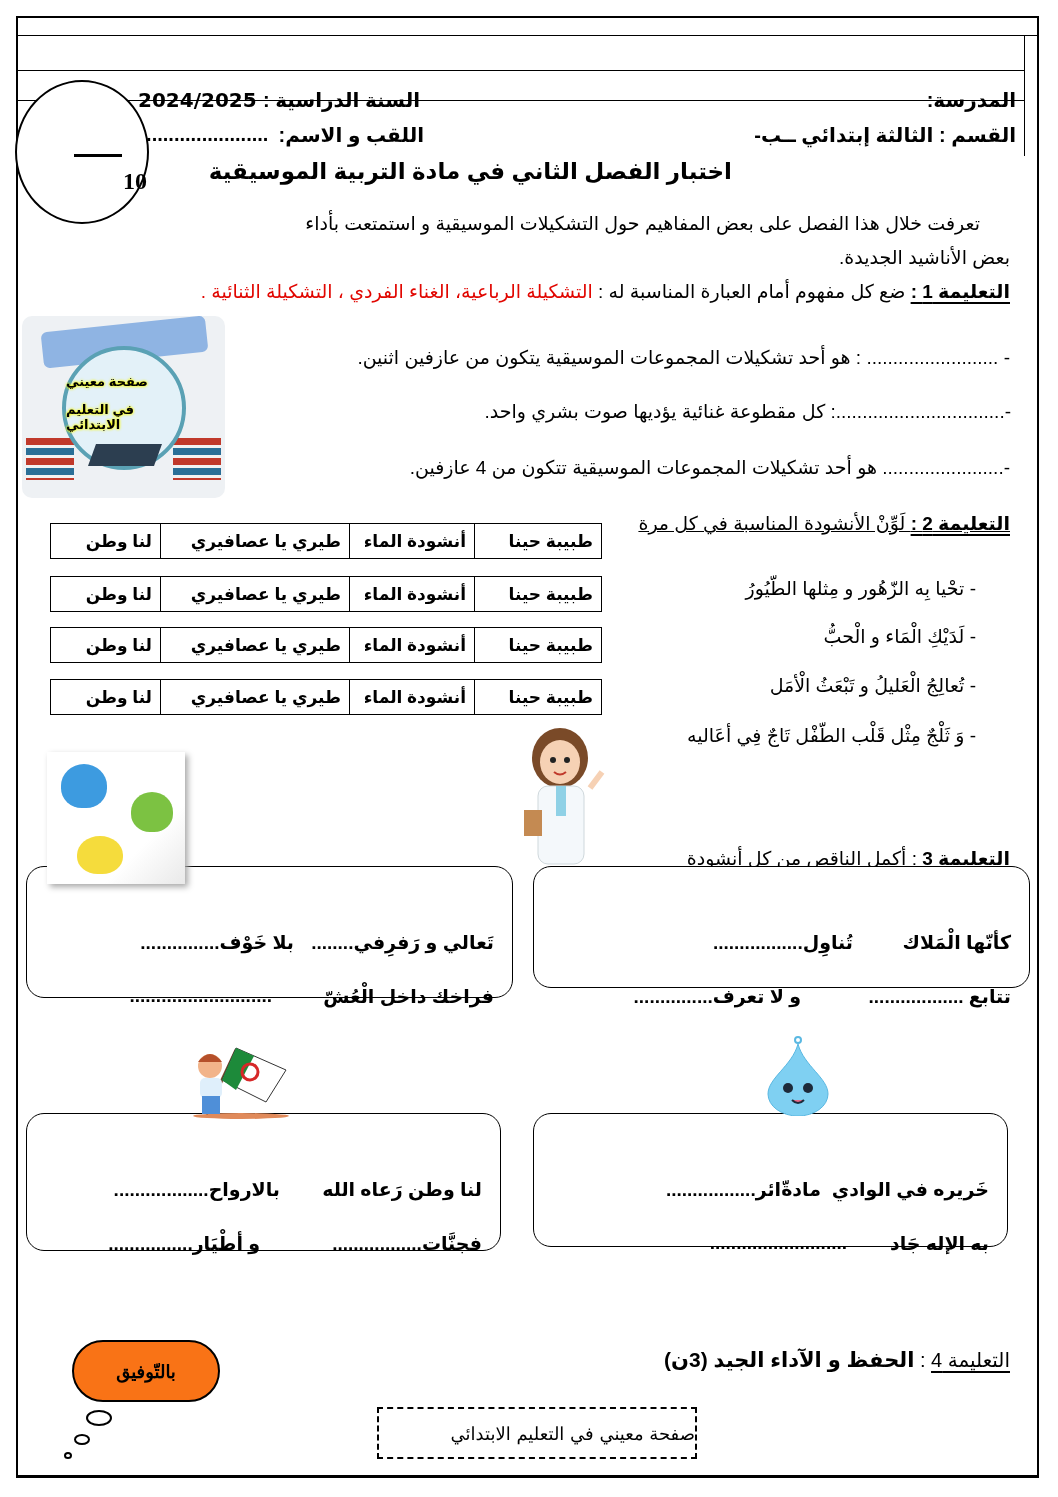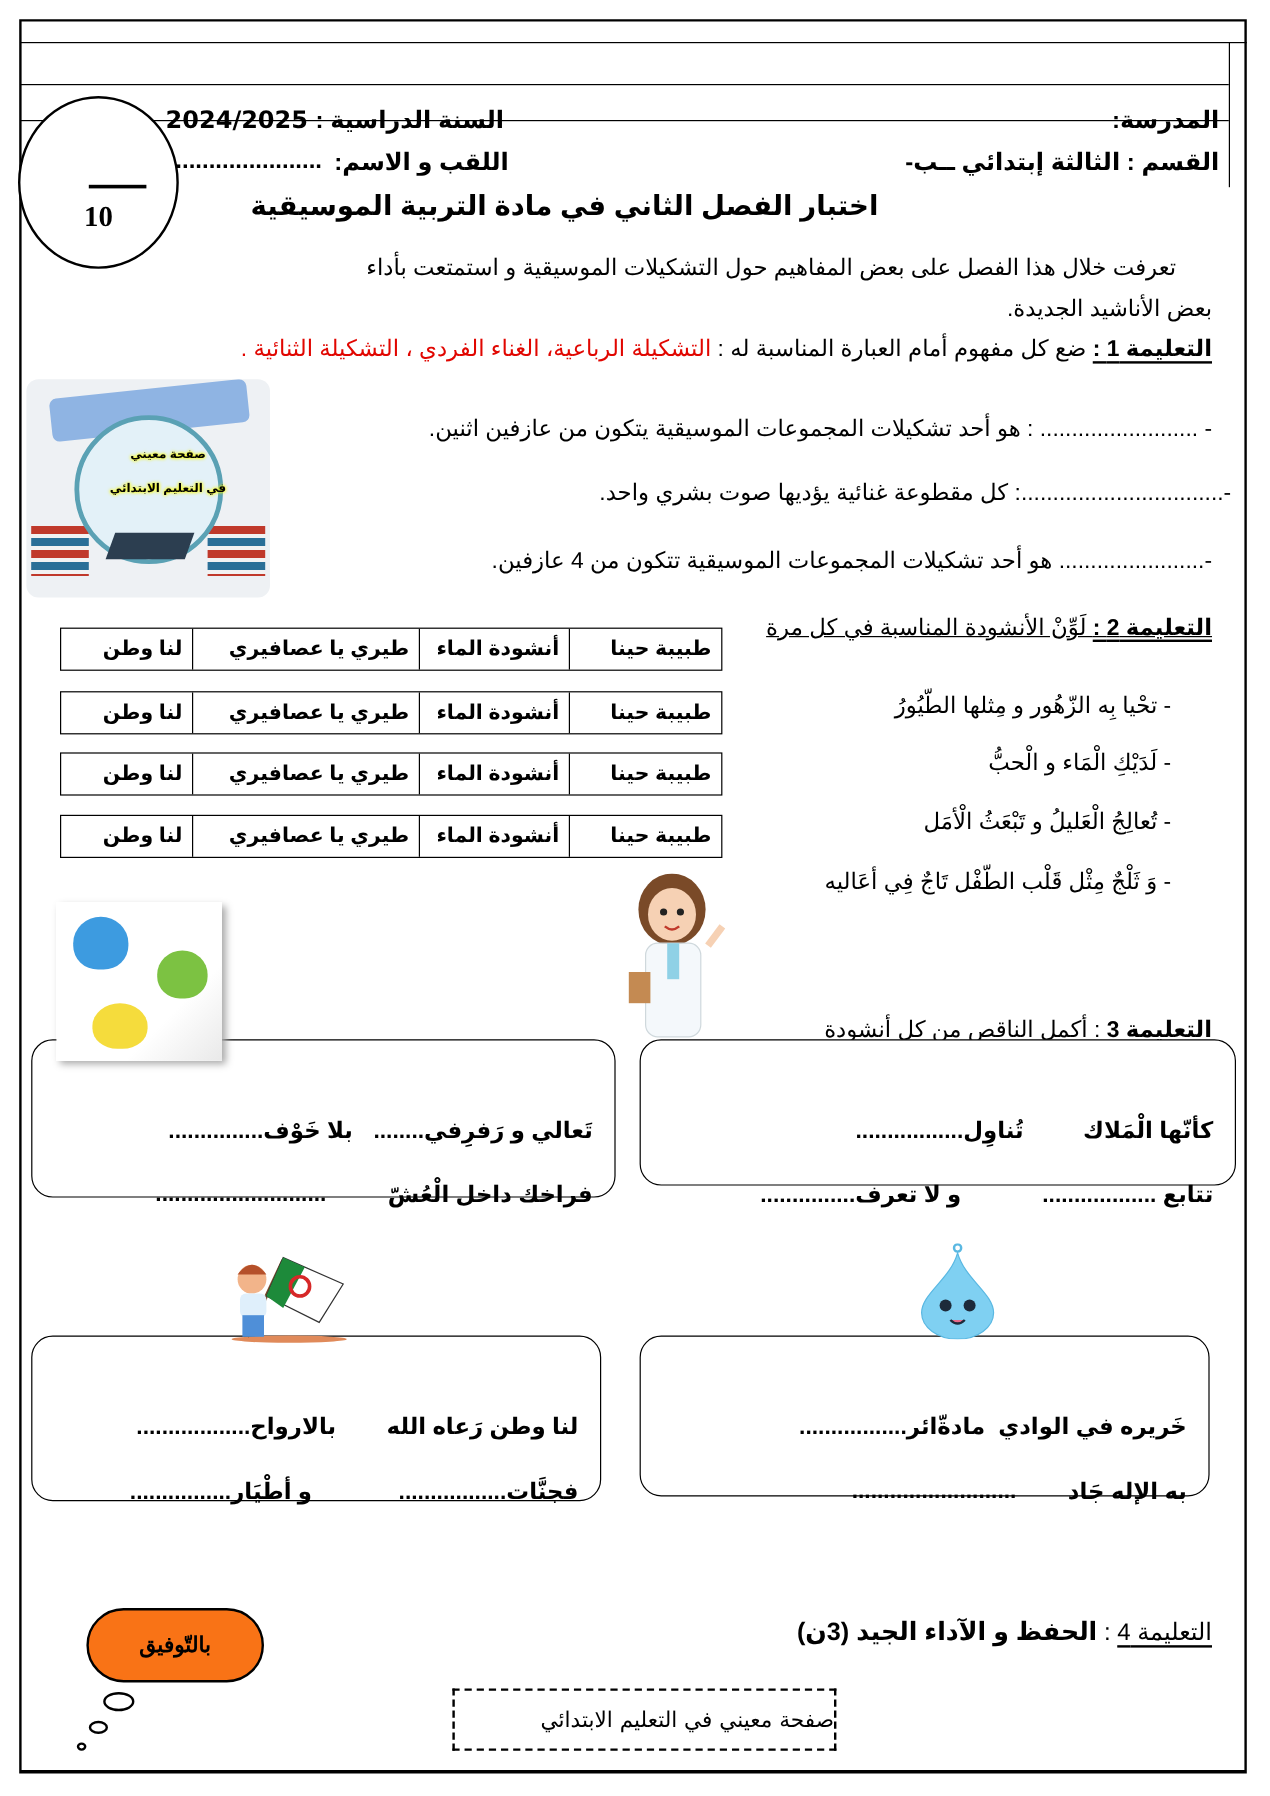--- a/index.html
+++ b/index.html
@@ -20,21 +20,21 @@
   
   .hdr { font-size: 20px; font-weight: bold; }
   .year { font-size: 20px; font-weight: bold; direction: ltr; font-family: "DejaVu Sans", sans-serif; }
 
   
   .grade-circle {
     position: absolute; left: 15px; top: 80px; width: 134px; height: 144px;
     border: 2px solid #000; border-radius: 50%; background: #fff; box-sizing: border-box;
   }
   .grade-line { position: absolute; left: 57px; top: 72px; width: 48px; border-top: 3px solid #000; }
-  .grade-total { position: absolute; left: 0; width: 100%; top: 86px; text-align: center;
+  .grade-total { position: absolute; left: 0; width: 100%; top: 86px; text-align: right;
     font-family: "Liberation Serif", serif; font-weight: bold; font-size: 24px; direction: ltr; }
 
   .title { font-size: 23px; font-weight: bold; }
   .body-text { font-size: 19px; }
   .red { color: #e10600; }
   .u { text-decoration: underline; text-underline-offset: 4px; text-decoration-thickness: 2px; }
 
   
   .song-row {
     position: absolute; left: 50px; width: 552px; height: 36px;
@@ -55,21 +55,21 @@
   }
   .fill-text { font-size: 19px; font-weight: bold; }
 
   
   .logo {
     position: absolute; left: 22px; top: 316px; width: 203px; height: 182px;
     background: #eef1f4; border-radius: 10px; overflow: hidden;
   }
   .logo-ribbon { position: absolute; left: 20px; top: 8px; width: 165px; height: 36px; background: #8fb4e3; border-radius: 6px; transform: rotate(-6deg); }
   .logo-circle { position: absolute; left: 40px; top: 30px; width: 124px; height: 124px; border-radius: 50%; background: #e3f1f8; border: 4px solid #5aa1b4; box-sizing: border-box; }
-  .logo-txt { position: absolute; left: 16px; width: 100%; text-align: center; font-weight: bold; font-size: 10px; text-shadow: 0 0 3px #ff0, 0 0 3px #ff0; }
+  .logo-txt { position: absolute; left: 0; width: 100%; text-align: left; font-weight: bold; font-size: 13px; text-shadow: 0 0 3px #ff0, 0 0 3px #ff0; }
   .logo-books { position: absolute; bottom: 18px; height: 42px; width: 48px; background: repeating-linear-gradient(#c0392b 0 7px,#f2f2f2 7px 10px,#2a6f97 10px 17px,#f2f2f2 17px 20px); }
   .logo-cap { position: absolute; left: 70px; top: 128px; width: 66px; height: 22px; background: #2c3e50; transform: skewX(-20deg); }
 
   
   .birds { position: absolute; left: 47px; top: 752px; width: 138px; height: 132px; background: linear-gradient(135deg,#fff 70%,#e9e9e9); box-shadow: 3px 3px 6px #aaa; }
   .bird { position: absolute; border-radius: 50% 50% 45% 45%; }
   .doctor { position: absolute; left: 520px; top: 728px; width: 92px; height: 138px; }
   .kid { position: absolute; left: 186px; top: 1040px; width: 110px; height: 80px; }
   .drop { position: absolute; left: 762px; top: 1036px; width: 70px; height: 80px; }
 
@@ -110,21 +110,21 @@
   <div class="grade-total">10</div>
 </div>
 
 <div class="abs t body-text" style="right:78px; top:164px;">تعرفت خلال هذا الفصل على بعض المفاهيم حول التشكيلات الموسيقية و استمتعت بأداء</div>
 <div class="abs t body-text" style="right:48px; top:198px;">بعض الأناشيد الجديدة.</div>
 
 <div class="abs t body-text" style="right:48px; top:232px;">
   <span class="bold u">التعليمة 1 :</span><span> ضع كل مفهوم أمام العبارة المناسبة له : </span><span class="red">التشكيلة الرباعية، الغناء الفردي ، التشكيلة الثنائية .</span>
 </div>
 <div class="abs t body-text" style="right:48px; top:298px;">- ......................... : هو أحد تشكيلات المجموعات الموسيقية يتكون من عازفين اثنين.</div>
-<div class="abs t body-text" style="right:32px; top:352px;text-align:center;">-................................: كل مقطوعة غنائية يؤديها صوت بشري واحد.</div>
+<div class="abs t body-text" style="right:47px; top:352px;text-align:center;">-................................: كل مقطوعة غنائية يؤديها صوت بشري واحد.</div>
 <div class="abs t body-text" style="right:48px; top:408px;">-.......................  هو أحد تشكيلات المجموعات الموسيقية  تتكون من  4  عازفين.</div>
 
 <div class="logo">
   <div class="logo-ribbon"></div>
   <div class="logo-books" style="left:4px;"></div>
   <div class="logo-books" style="right:4px;"></div>
   <div class="logo-circle">
     <div class="logo-txt" style="top:24px;">صفحة معيني</div>
     <div class="logo-txt" style="top:52px;">في التعليم الابتدائي</div>
   </div>

